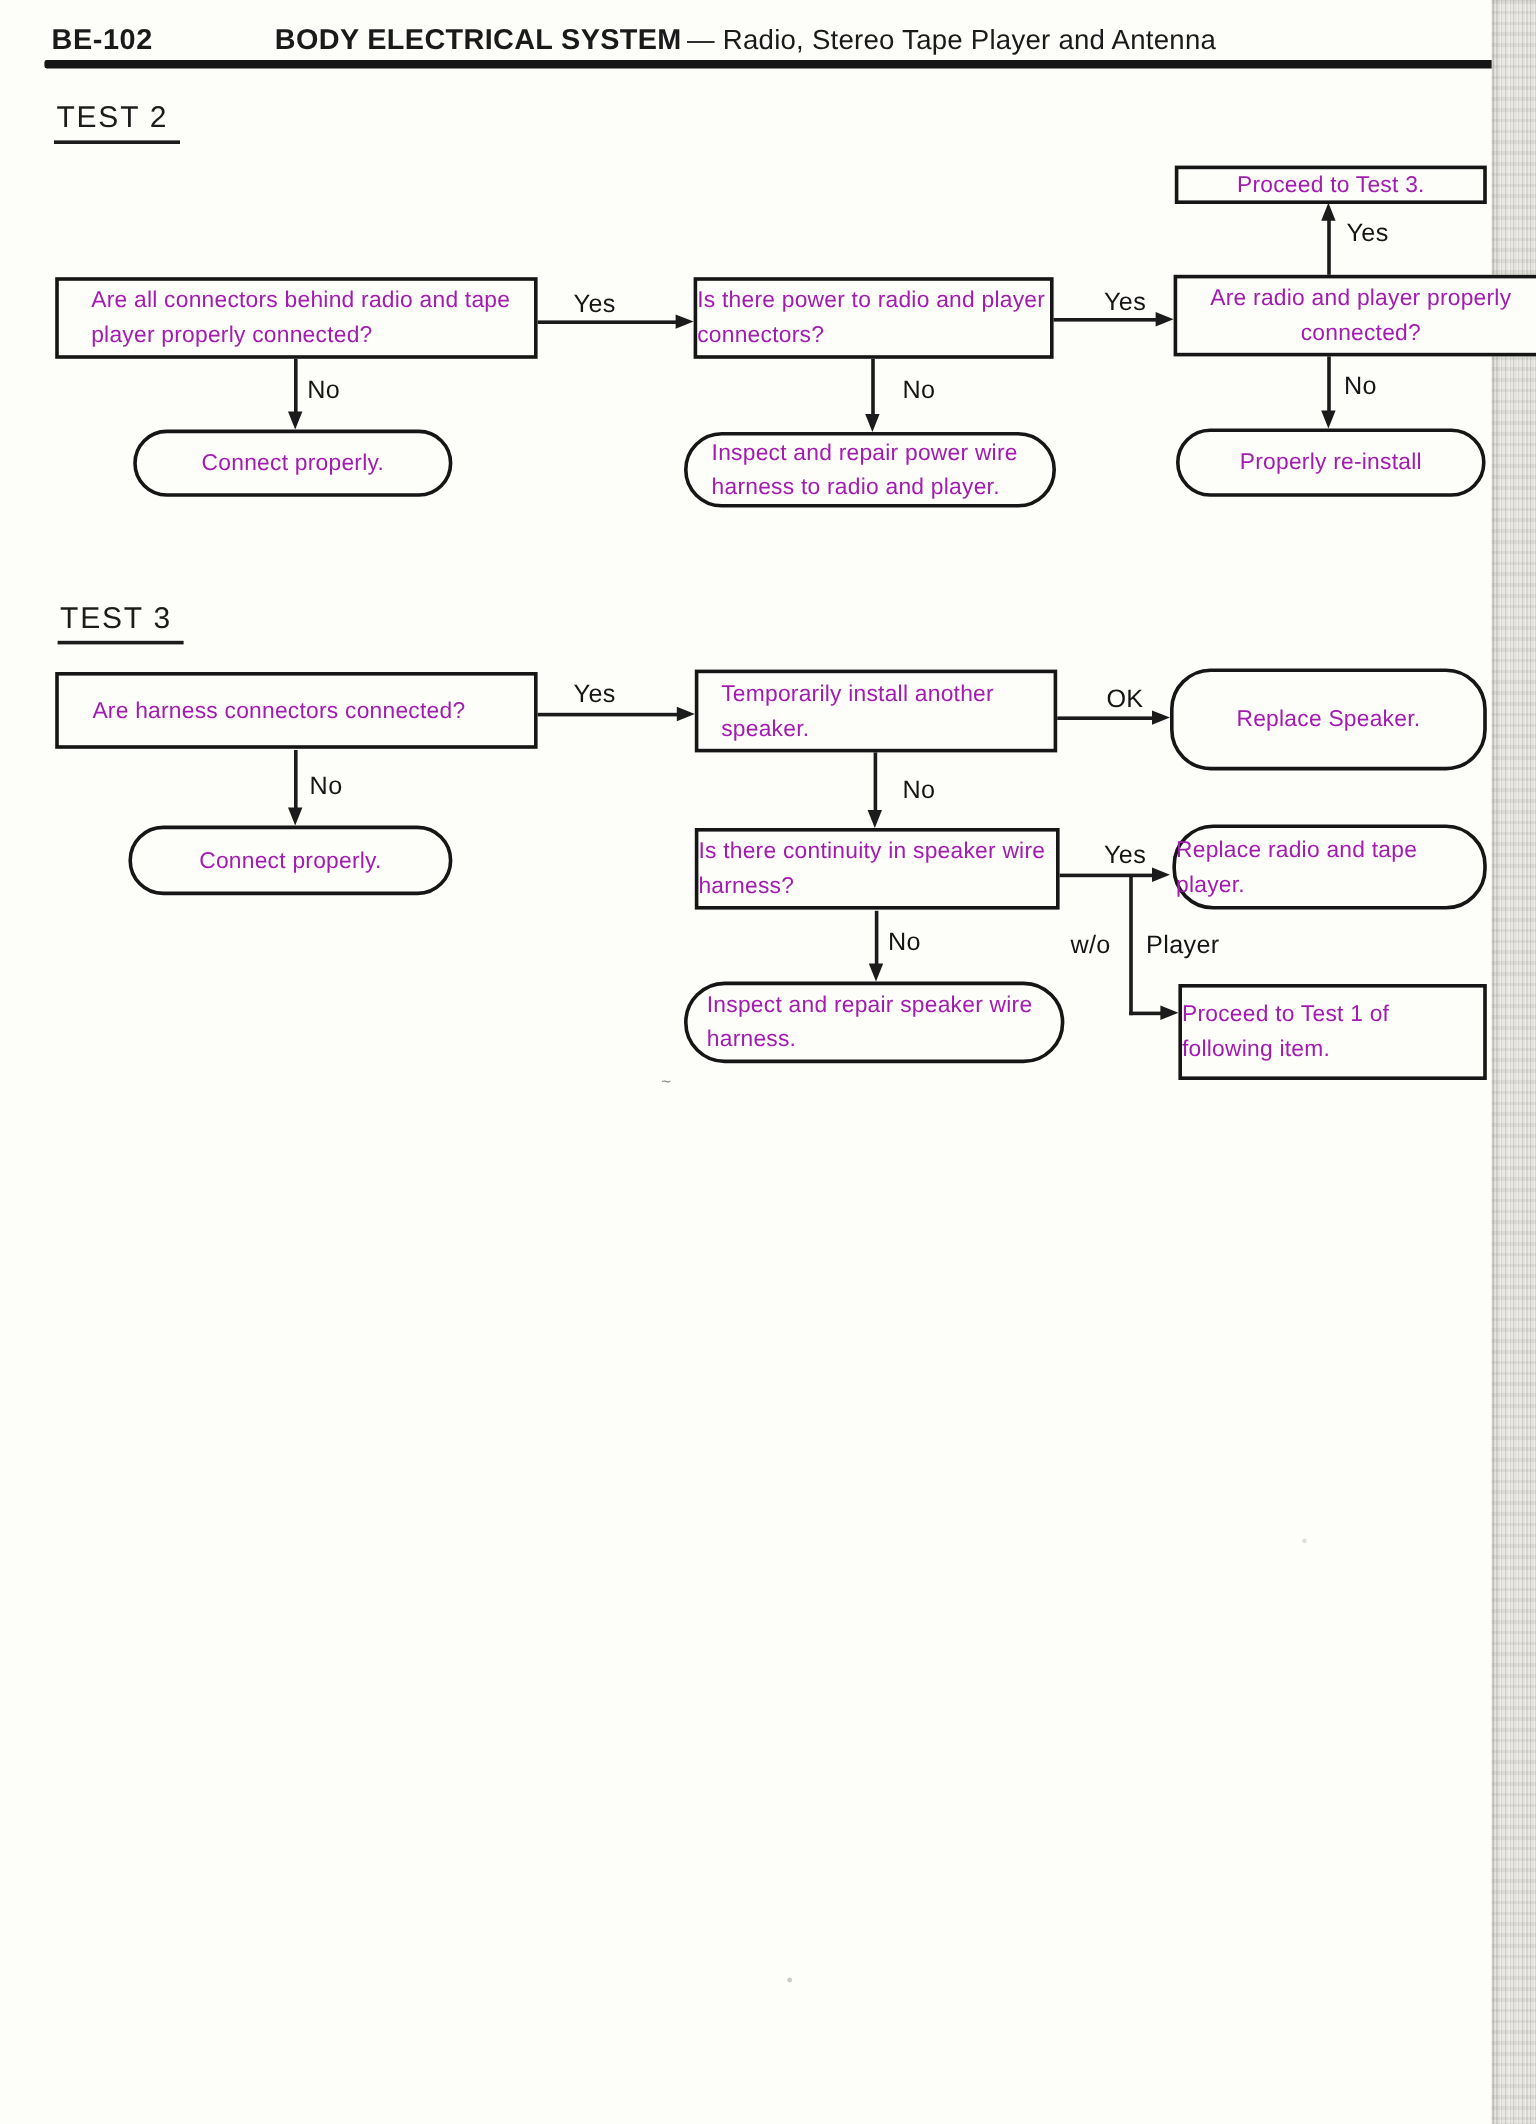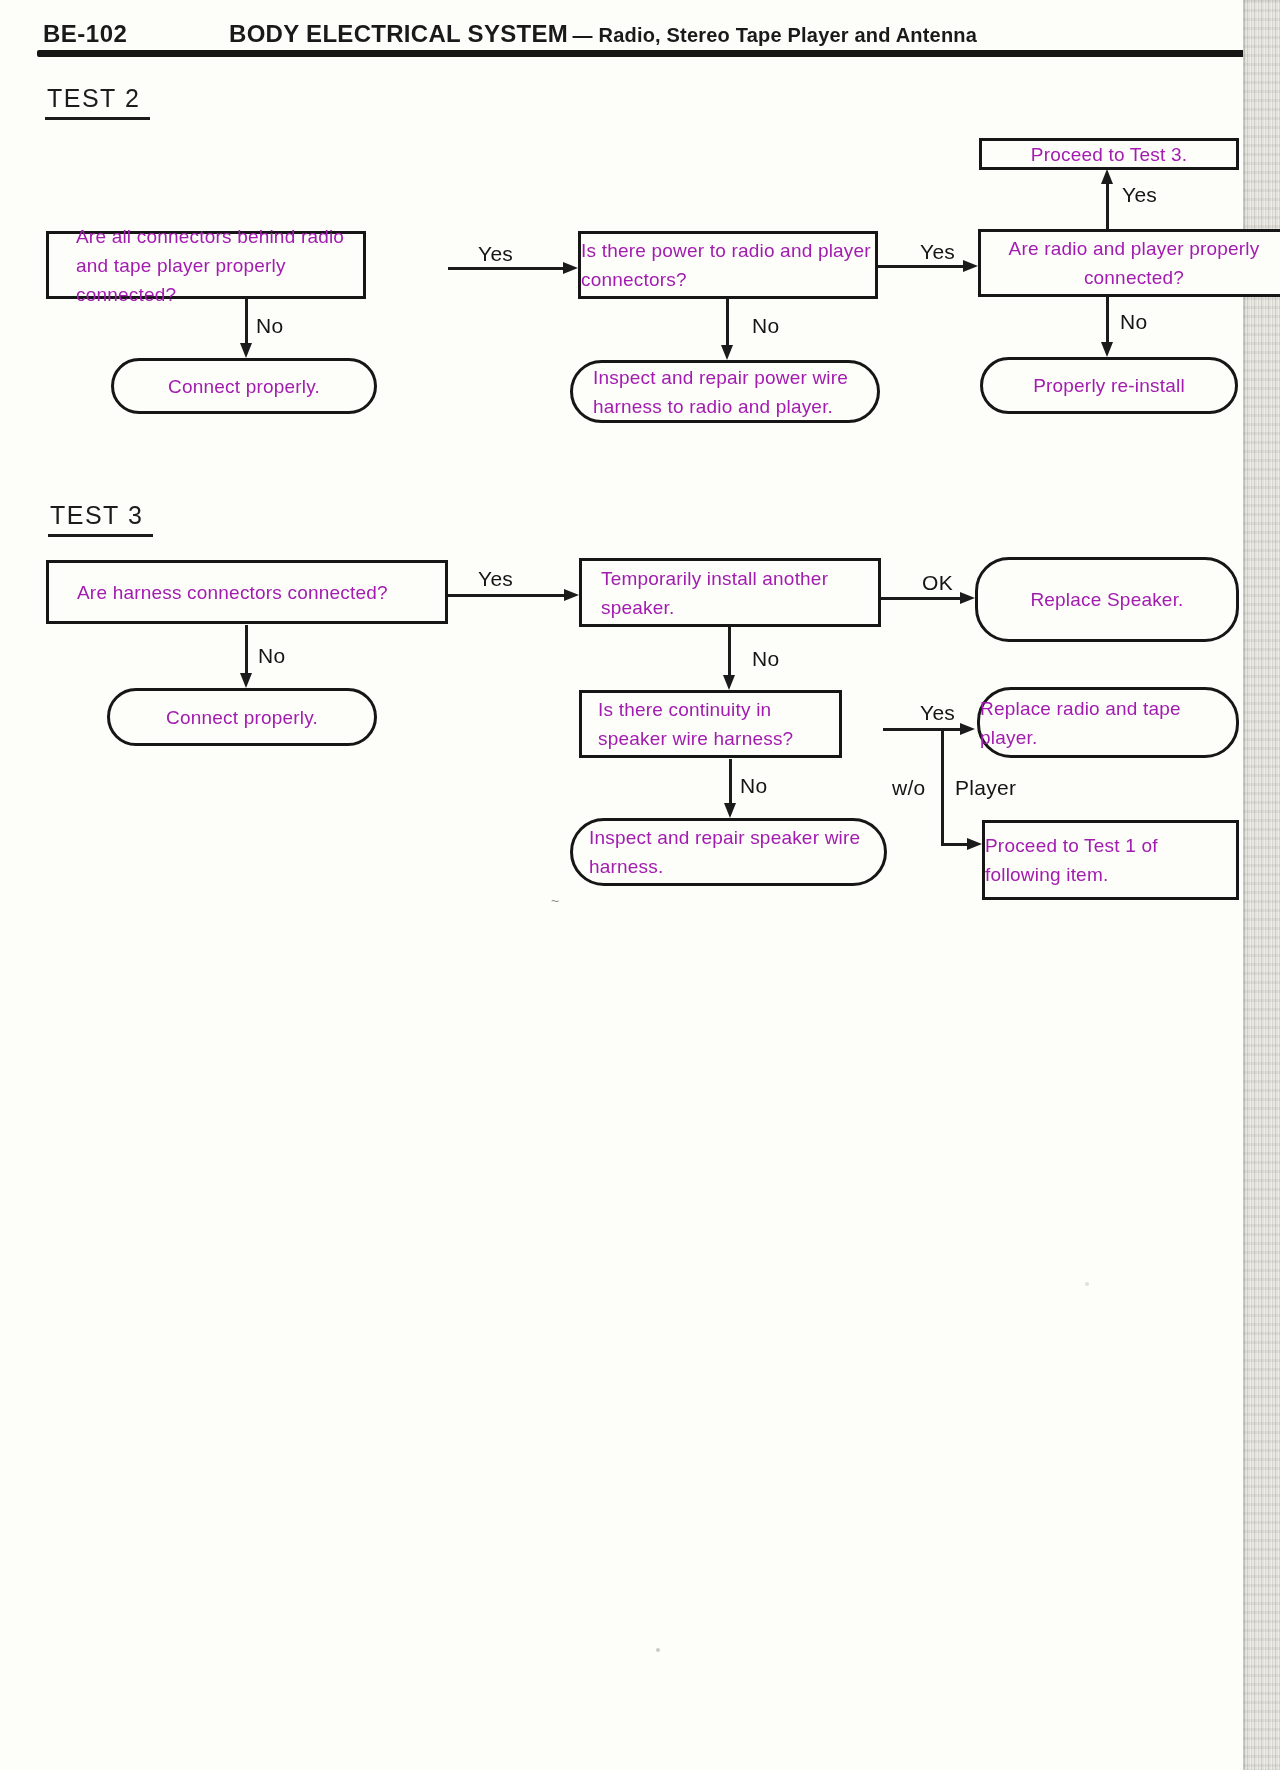--- a/index.html
+++ b/index.html
@@ -7,21 +7,21 @@
   .page{
     position:relative;width:1280px;height:1770px;margin:0 auto;
     background:#fdfdfa;overflow:hidden;
     font-family:"Liberation Sans","DejaVu Sans",sans-serif;
     color:#1a1a1a;
   }
   
   .hdr-code{position:absolute;left:43px;top:20px;font-size:24px;font-weight:bold;letter-spacing:.5px;}
   .hdr-title{position:absolute;left:229px;top:20px;white-space:nowrap;}
   .hdr-title .tb{font-size:24px;font-weight:bold;letter-spacing:.3px;}
-  .hdr-title .tr{font-size:20px;font-weight:bold;letter-spacing:.2px;text-align:right;}
+  .hdr-title .tr{font-size:23px;font-weight:normal;letter-spacing:.2px;text-align:right;}
   .hdr-rule{position:absolute;left:37px;top:50px;width:1243px;height:7px;background:#161616;border-radius:2px;}
   
   .sect{
     position:absolute;font-size:25px;letter-spacing:1.5px;color:#1c1c1c;
     border-bottom:3px solid #1c1c1c;padding:0 10px 4px 2px;
   }
   
   .box{
     position:absolute;background:#fdfdfa;border:3px solid #161616;
     display:flex;align-items:center;box-sizing:border-box;
@@ -62,21 +62,21 @@
   </div>
   <div class="hdr-rule"></div>
 
   <div class="edge"></div>
 
   <div class="sect" style="left:45px;top:84px;">TEST 2</div>
 
   <div class="box ctr" style="left:979px;top:138px;width:260px;height:32px;">
     <span class="bt">Proceed to Test 3.</span>
   </div>
-  <div class="box" style="left:46px;top:231px;width:320px;height:68px;padding-left:27px;">
+  <div class="box" style="left:46px;top:231px;width:402px;height:68px;padding-left:27px;">
     <span class="bt">Are all connectors behind radio and tape player properly connected?</span>
   </div>
   <div class="box" style="left:578px;top:231px;width:300px;height:68px;">
     <span class="bt">Is there power to radio and player connectors?</span>
   </div>
   <div class="box ctr" style="left:978px;top:229px;width:312px;height:68px;">
     <span class="bt">Are radio and player properly connected?</span>
   </div>
 
   <div class="box stadium ctr" style="left:111px;top:358px;width:266px;height:56px;">
@@ -120,21 +120,21 @@
   </div>
   <div class="box" style="left:579px;top:558px;width:302px;height:69px;padding-left:19px;">
     <span class="bt">Temporarily install another speaker.</span>
   </div>
   <div class="box stadium ctr" style="left:975px;top:557px;width:264px;height:85px;">
     <span class="bt">Replace Speaker.</span>
   </div>
   <div class="box stadium ctr" style="left:107px;top:688px;width:270px;height:58px;">
     <span class="bt">Connect properly.</span>
   </div>
-  <div class="box" style="left:579px;top:690px;width:263px;height:68px;padding-left:16px;">
+  <div class="box" style="left:579px;top:690px;width:304px;height:68px;">
     <span class="bt">Is there continuity in speaker wire harness?</span>
   </div>
   <div class="box stadium blk" style="left:977px;top:687px;width:262px;height:71px;">
     <span class="bt">Replace radio and tape player.</span>
   </div>
   <div class="box stadium" style="left:570px;top:818px;width:317px;height:68px;padding-left:16px;">
     <span class="bt">Inspect and repair speaker wire harness.</span>
   </div>
   <div class="box blk" style="left:982px;top:820px;width:257px;height:80px;">
     <span class="bt">Proceed to Test 1 of following item.</span>

